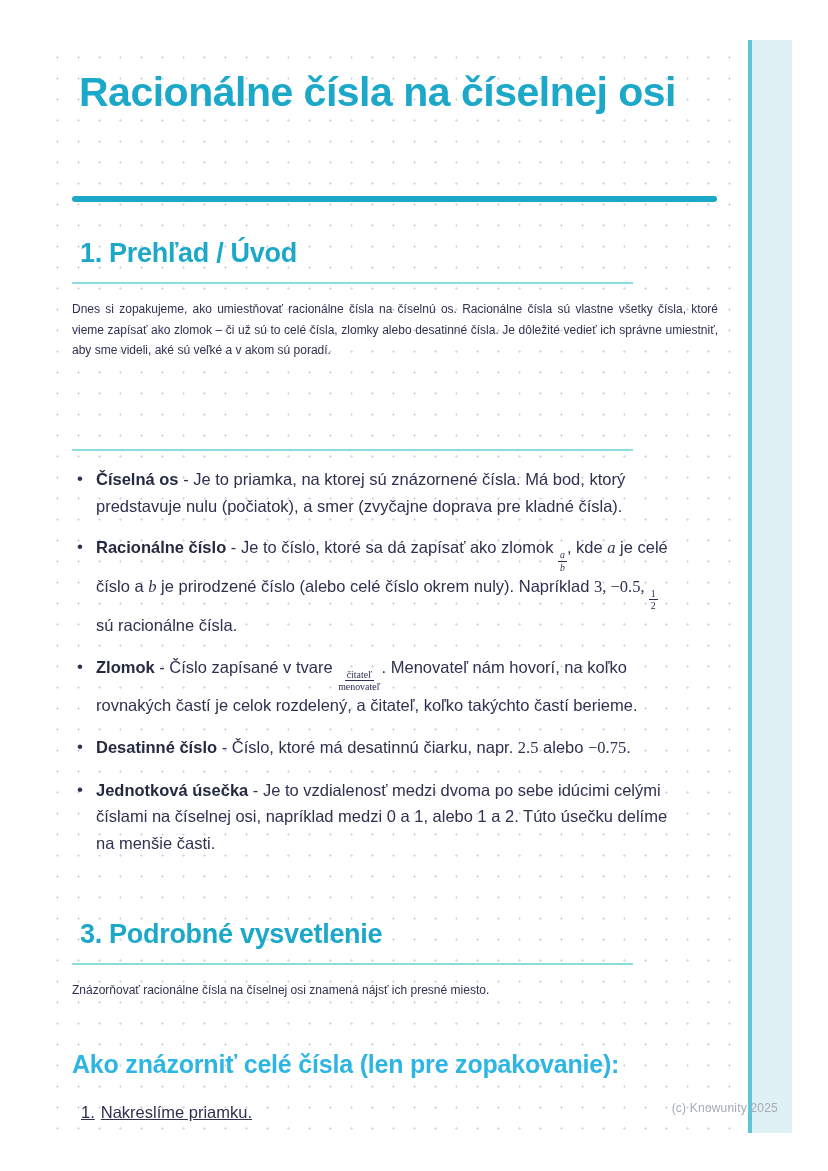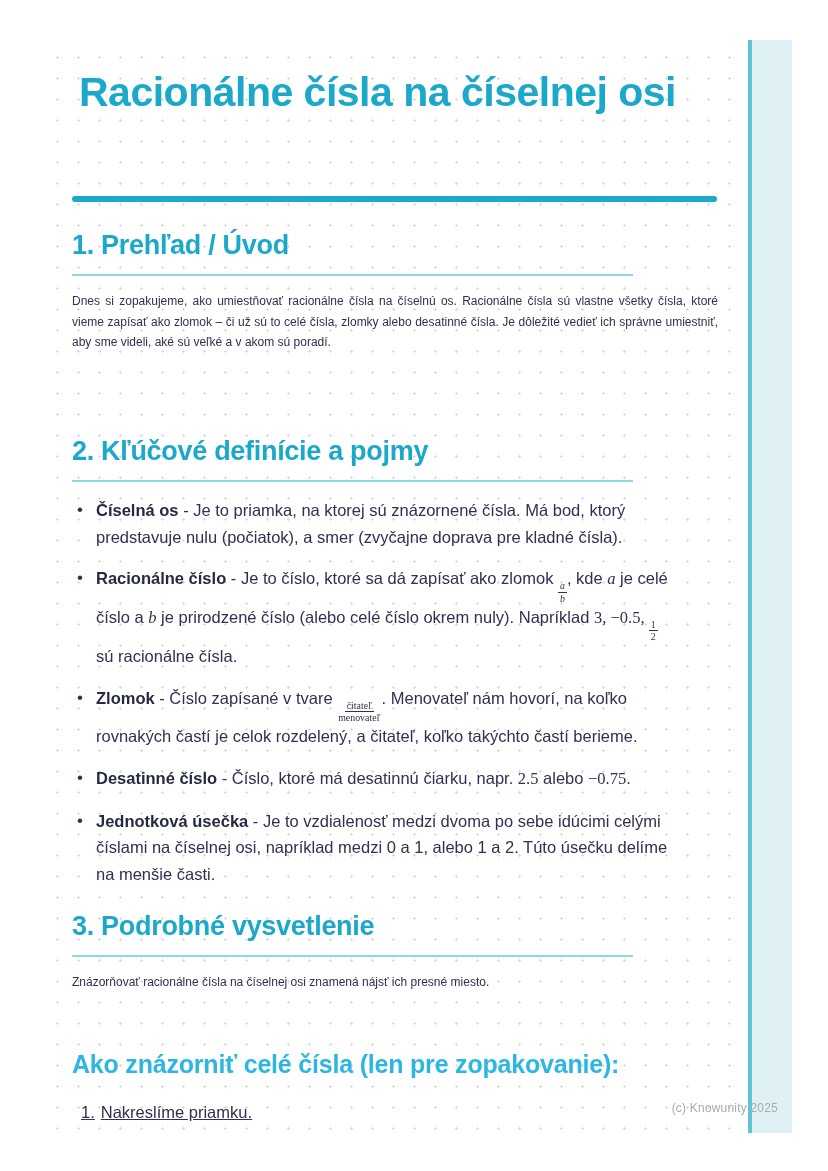--- a/index.html
+++ b/index.html
@@ -30,21 +30,21 @@
   h1{
     position:absolute;left:72px;top:58px;width:656px;margin:7px;
     font-size:41px;line-height:1.32;font-weight:700;letter-spacing:-0.5px;
     color:var(--accent);
   }
   .rule-thick{position:absolute;left:72px;top:196px;width:645px;height:6px;background:var(--accent);border-radius:3px;}
   .sec{position:absolute;left:72px;width:646px;}
   .sec1{top:230px;}
   .sec2{top:436px;}
   .sec3{top:911px;}
-  h2{margin:0;font-size:27px;font-weight:700;letter-spacing:-0.3px;color:var(--accent);}
+  h2{margin:8px;font-size:27px;font-weight:700;letter-spacing:-0.3px;color:var(--accent);}
   .rule-thin{width:561px;height:2px;background:var(--rule-light);margin-top:13px;}
   p.body{margin:15px 0 0 0;font-size:12px;line-height:1.72;text-align:justify;}
   ul.defs{margin:15px 10px 0 0;padding:0;list-style:none;width:596px;}
   ul.defs li{position:relative;padding-left:24px;margin-bottom:15px;font-size:16.5px;line-height:1.62;}
   ul.defs li::before{content:"\2022";position:absolute;left:5px;top:-1px;font-size:17px;}
   ul.defs strong{font-weight:700;color:#262a41;}
   .serif{font-family:"Liberation Serif",serif;}
   .serif-italic{font-family:"Liberation Serif",serif;font-style:italic;}
   .frac{
     display:inline-flex;flex-direction:column;align-items:center;
@@ -76,21 +76,20 @@
   <h1>Racionálne čísla na číselnej osi</h1>
   <div class="rule-thick"></div>
 
   <section class="sec sec1">
     <h2>1. Prehľad / Úvod</h2>
     <div class="rule-thin"></div>
     <p class="body">Dnes si zopakujeme, ako umiestňovať racionálne čísla na číselnú os. Racionálne čísla sú vlastne všetky čísla, ktoré vieme zapísať ako zlomok – či už sú to celé čísla, zlomky alebo desatinné čísla. Je dôležité vedieť ich správne umiestniť, aby sme videli, aké sú veľké a v akom sú poradí.</p>
   </section>
 
   <section class="sec sec2">
-    <h2>2. Kľúčové definície a pojmy</h2>
     <div class="rule-thin"></div>
     <ul class="defs" id="def-list">
         <li><strong>Číselná os</strong> - Je to priamka, na ktorej sú znázornené čísla. Má bod, ktorý predstavuje nulu (počiatok), a smer (zvyčajne doprava pre kladné čísla).</li>
         <li><strong>Racionálne číslo</strong> - Je to číslo, ktoré sa dá zapísať ako zlomok <span class="frac it">
             <span class="num">a</span>
             <span class="den">b</span>
           </span>, kde <span class="serif-italic">a</span> je celé číslo a <span class="serif-italic">b</span> je prirodzené číslo (alebo celé číslo okrem nuly). Napríklad <span class="serif">3, −0.5, </span><span class="frac">
             <span class="num">1</span>
             <span class="den">2</span>
           </span> sú racionálne čísla.</li>

